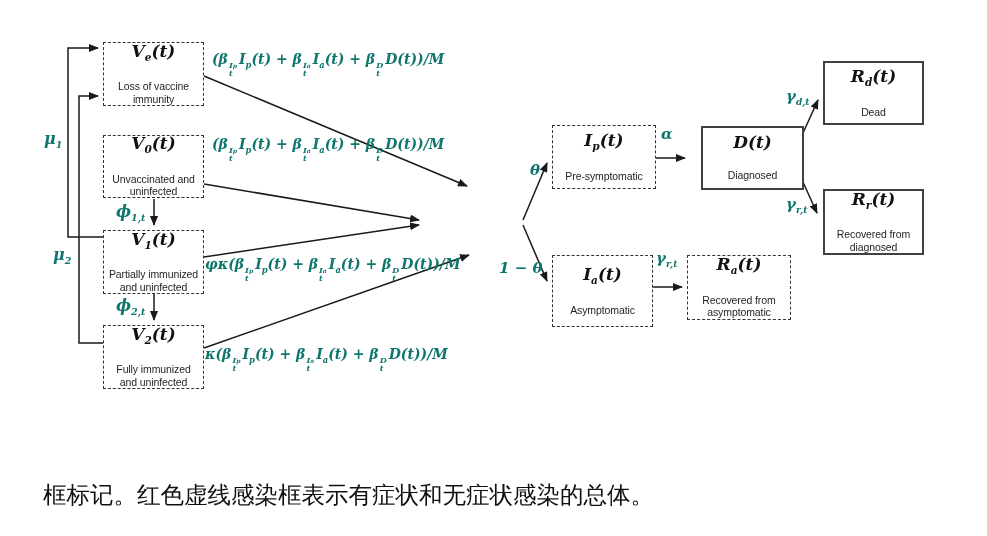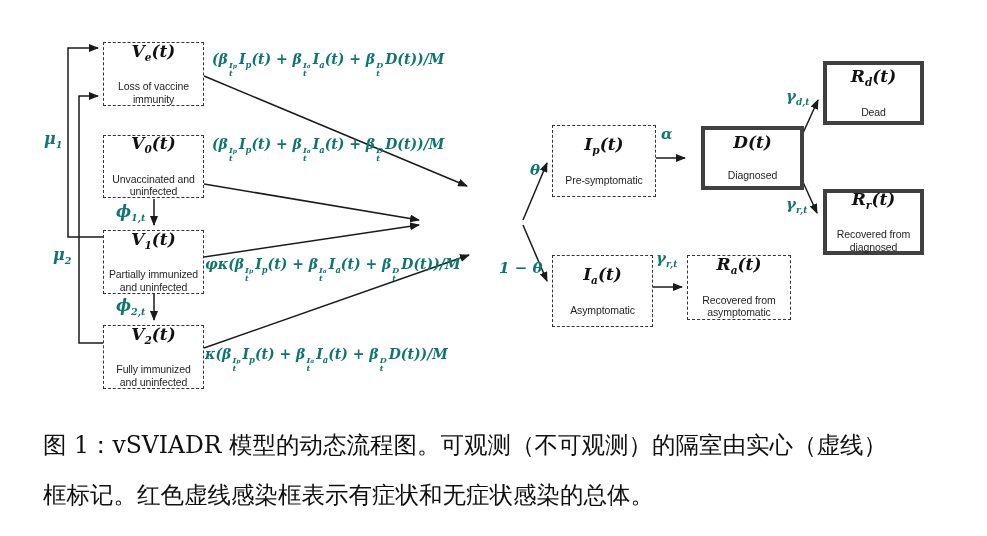--- a/index.html
+++ b/index.html
@@ -2,21 +2,21 @@
 <html><head>
 <meta charset="utf-8">
 <style>
   html,body{margin:0;padding:0;background:#ffffff;}
   .canvas{position:relative;width:987px;height:536px;background:#fff;overflow:hidden;
           font-family:"Liberation Sans",sans-serif;}
   .wires{position:absolute;left:0;top:0;}
   .box{position:absolute;box-sizing:border-box;background:#fff;display:flex;flex-direction:column;
        align-items:center;justify-content:center;text-align:center;padding:2px 3px;gap:17px;z-index:2;}
   .dashedb{border:1.8px dashed #333;}
-  .solidb{border:4px solid #404040;}
+  .solidb{border:2px solid #404040;}
   .box .title{font-family:"DejaVu Serif","Liberation Serif",serif;font-style:italic;font-weight:bold;
               font-size:17px;color:#111;line-height:1.05;}
   .box .title sub{font-size:0.62em;}
   .box .sub{font-size:10.5px;color:#1f1f1f;line-height:1.18;letter-spacing:-0.1px;}
   .infectedbox{border:2.2px dashed #f62d2d;}
   .infectedbox .ilabel{font-size:11.5px;font-weight:bold;color:#151515;letter-spacing:0.2px;
                        font-family:"Liberation Sans",sans-serif;}
   .math{position:absolute;font-family:"DejaVu Serif","Liberation Serif",serif;font-style:italic;
         font-weight:bold;color:#0f766e;white-space:nowrap;z-index:3;}
   .math sub{font-size:0.6em;}
@@ -69,21 +69,21 @@
     <div class="title math" style="position:static">V<sub>1</sub>(t)</div>
     <div class="sub">Partially immunized and uninfected</div>
   </div>
 
   <div class="box dashedb" style="left:103px;top:325px;width:101px;height:64px;">
     <div class="title math" style="position:static">V<sub>2</sub>(t)</div>
     <div class="sub">Fully immunized and uninfected</div>
   </div>
 
 
-  <div class="box dashedb" style="left:552px;top:125px;width:104px;height:72px;">
+  <div class="box dashedb" style="left:552px;top:125px;width:104px;height:64px;">
     <div class="title math" style="position:static">I<sub>p</sub>(t)</div>
     <div class="sub">Pre-symptomatic</div>
   </div>
 
   <div class="box dashedb" style="left:552px;top:255px;width:101px;height:72px;">
     <div class="title math" style="position:static">I<sub>a</sub>(t)</div>
     <div class="sub">Asymptomatic</div>
   </div>
 
   <div class="box solidb" style="left:690px;top:126px;width:103px;height:64px;margin-left:11px;">
@@ -151,16 +151,15 @@
         <span>I<span class="t2">p</span></span>
         <span>t</span>
       </span>I<sub>p</sub>(t) + β<span class="ss">
         <span>I<span class="t2">a</span></span>
         <span>t</span>
       </span>I<sub>a</sub>(t) + β<span class="ss">
         <span>D</span>
         <span>t</span>
       </span>D(t))/M</span>
 
-  <div class="cap" style="left:43px;top:429px;">图 1：vSVIADR 模型的动态流程图。可观测（不可观测）的隔室由实心（虚线）</div>
   <div class="cap" style="left:43px;top:479px;">框标记。红色虚线感染框表示有症状和无症状感染的总体。</div>
 
 </div>
 
 </body></html>

